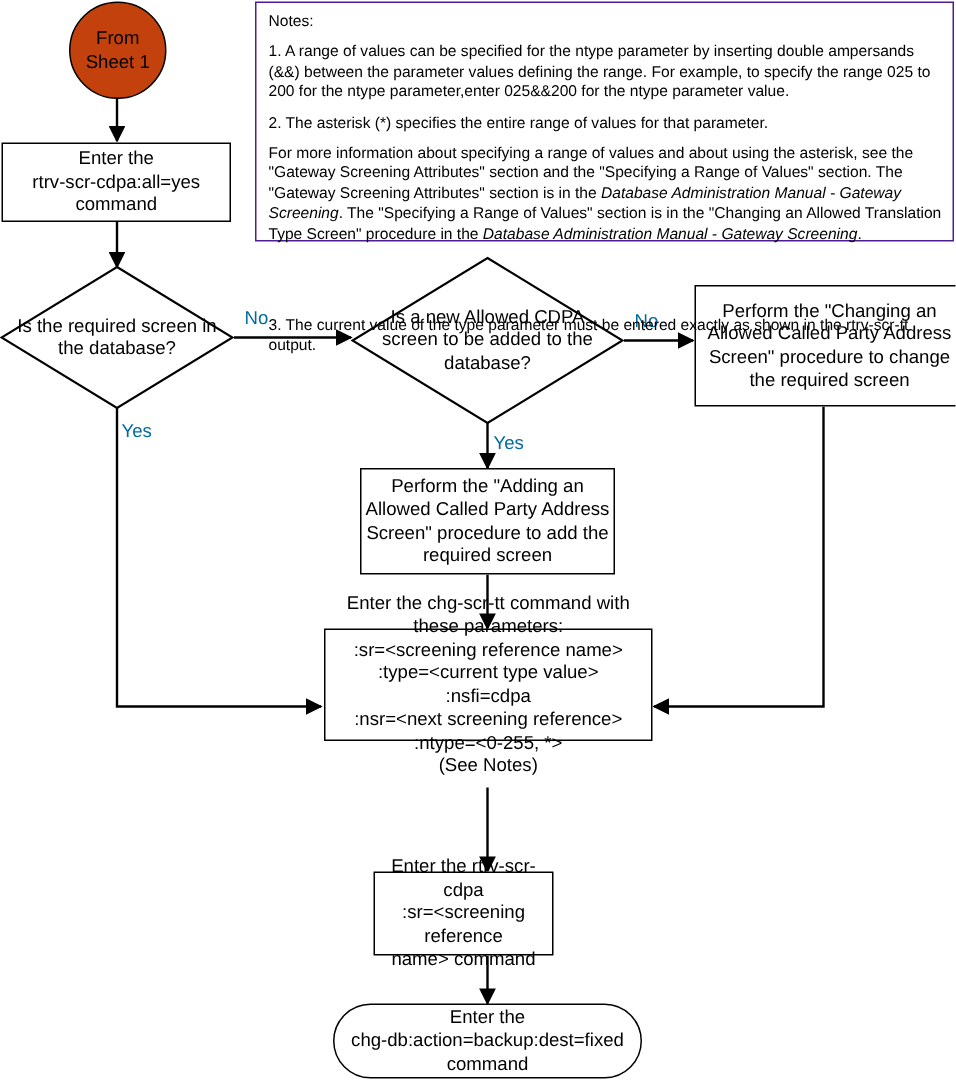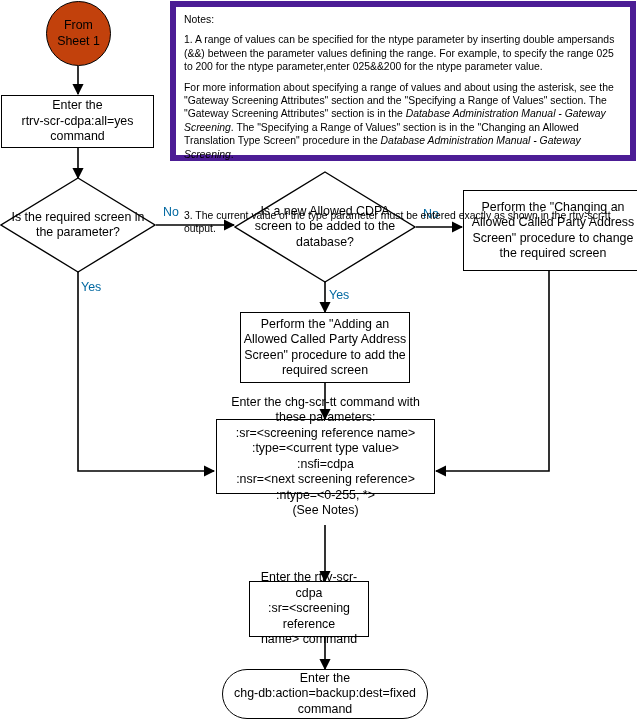--- a/index.html
+++ b/index.html
@@ -69,21 +69,21 @@
   }
   .edge-label {
     position: absolute;
     font-size: 12.4px;
     line-height: 14px;
     color: #0369a1;
     white-space: nowrap;
   }
   .notes-box {
     position: absolute;
-    border: 6px solid #4c1d95;
+    border: 1px solid #4c1d95;
     background: #fff;
     box-sizing: border-box;
     padding: 6px 7px 5px 8px;
     font-size: 10.4px;
     line-height: 13.4px;
     text-align: left;
   }
   .notes-box p {
     margin: 0 0 7px 0;
   }
@@ -137,21 +137,21 @@
 
   <div class="node proc" style="left:1px; top:95px; width:153px; height:53px;">
     <span class="txt">Enter the
 rtrv-scr-cdpa:all=yes
 command</span>
   </div>
 
   <div class="diamond-label" style="left:8px; top:178px; width:140px; height:94px;">
     <span class="txt">Is the
 required screen in
-the parameter?</span>
+the database?</span>
   </div>
 
   <div class="diamond-label" style="left:245px; top:172px; width:160px; height:110px;">
     <span class="txt">Is a new
 Allowed CDPA screen
 to be added to the
 database?</span>
   </div>
 
   <div class="node proc" style="left:463px; top:190px; width:180px; height:81px;">
@@ -192,17 +192,18 @@
   </div>
 
   <span class="edge-label" style="left:163px; top:205px;">No</span>
   <span class="edge-label" style="left:81px; top:280px;">Yes</span>
   <span class="edge-label" style="left:423px; top:207px;">No</span>
   <span class="edge-label" style="left:329px; top:288px;">Yes</span>
 
   <div class="notes-box" style="left:170px; top:1px; width:466px; height:160px;">
     <p>Notes:</p>
     <p>1. A range of values can be specified for the ntype parameter by inserting double ampersands (&amp;&amp;) between the parameter values defining the range.  For example, to specify the range 025 to 200 for the ntype parameter,enter 025&amp;&amp;200 for the ntype parameter value.</p>
+    <p>2.  The asterisk (*) specifies the entire range of values for that parameter.</p>
     <p><span>For more information about specifying a range of values and about using the asterisk, see the "Gateway Screening Attributes" section and the "Specifying a Range of Values" section. The "Gateway Screening Attributes" section is in the </span><i>Database Administration Manual - Gateway Screening</i><span>. The "Specifying a Range of Values" section is in the "Changing an Allowed Translation Type Screen" procedure in the </span><i>Database Administration Manual - Gateway Screening</i><span>.</span></p>
     <p>3.  The current value of the type parameter must be entered exactly as shown in the rtrv-scr-tt output.</p>
   </div>
 
 </div>
 
 </body></html>

